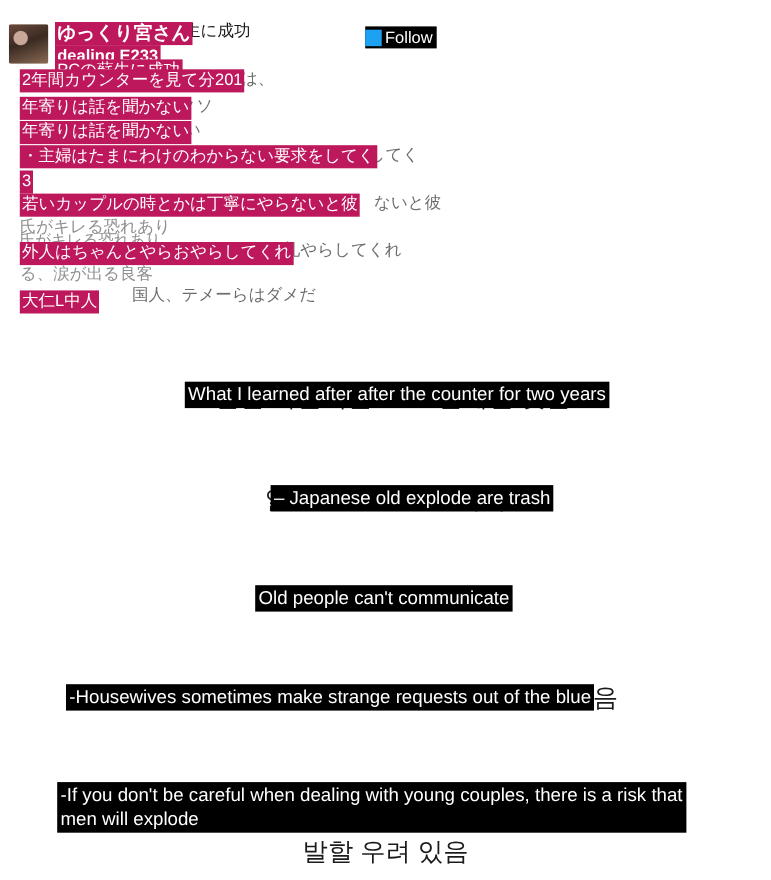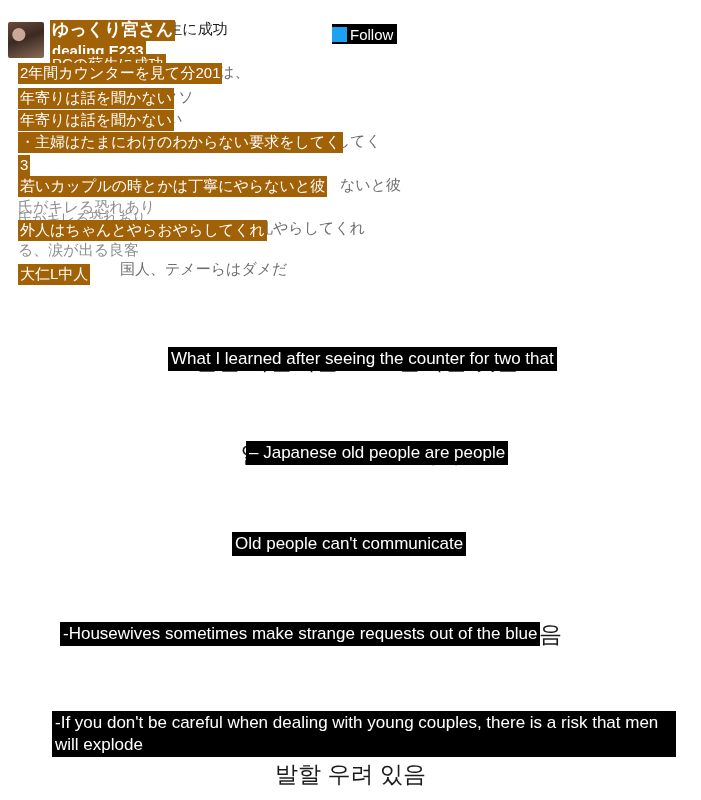--- a/index.html
+++ b/index.html
@@ -51,21 +51,21 @@
     left: 50px;
     top: 41px;
     font-size: 15px;
     font-weight: bold;
     white-space: nowrap;
   }
 
   
   .blk {
     position: absolute;
-    background: #a16207;
+    background: #be185d;
     color: #ffffff;
     font-size: 15px;
     line-height: 18px;
     white-space: nowrap;
     padding: 1px 2px 2px 2px;
     box-sizing: border-box;
     font-weight: normal;
   }
 
   
@@ -181,28 +181,28 @@
   <div class="jp vfaint" style="left:18px; top:241px;">る、涙が出る良客</div>
 
   <div class="jp faint" style="left:120px; top:260px;">国人、テメーらはダメだ</div>
   <div class="blk" style="left:18px; top:264px;">大仁L中人</div>
 
 </div>
 
 <div id="body-region">
 
   <div class="kr" style="top:47px;">2년간 카운터를 보고 알게된 것들</div>
-  <div class="tr" style="left:168px; top:47px;">What I learned after seeing the counter for two that</div>
+  <div class="tr" style="left:168px; top:47px;">What I learned after after the counter for two years</div>
 
   <div class="kr" style="top:140px;">일본 노인들은 쓰레기</div>
-  <div class="tr" style="left:246px; top:141px;">– Japanese old people are people</div>
+  <div class="tr" style="left:246px; top:141px;">– Japanese old explode are trash</div>
 
   <div class="kr" style="top:230px;">노인들은 말이 안통함</div>
   <div class="tr" style="left:232px; top:232px;">Old people can't communicate</div>
 
   <div class="kr" style="top:320px;">주부는 가끔 영문없는 요구를 할때가 있음</div>
   <div class="tr" style="left:60px; top:322px;">-Housewives sometimes make strange requests out of the blue</div>
 
   <div class="kr" style="top:415px;">젊은 커플일때는 정중하게 하지 않으면 남친이 폭</div>
   <div class="kr" style="top:460px;">발할 우려 있음</div>
-  <div class="tr multi" style="left:52px; top:411px; width:624px;">-If you don't be careful when dealing with young couples, there is a risk that men will explode</div>
+  <div class="tr multi" style="left:52px; top:411px; width:572px;">-If you don't be careful when dealing with young couples, there is a risk that men will explode</div>
 
 </div>
 
 </body></html>

